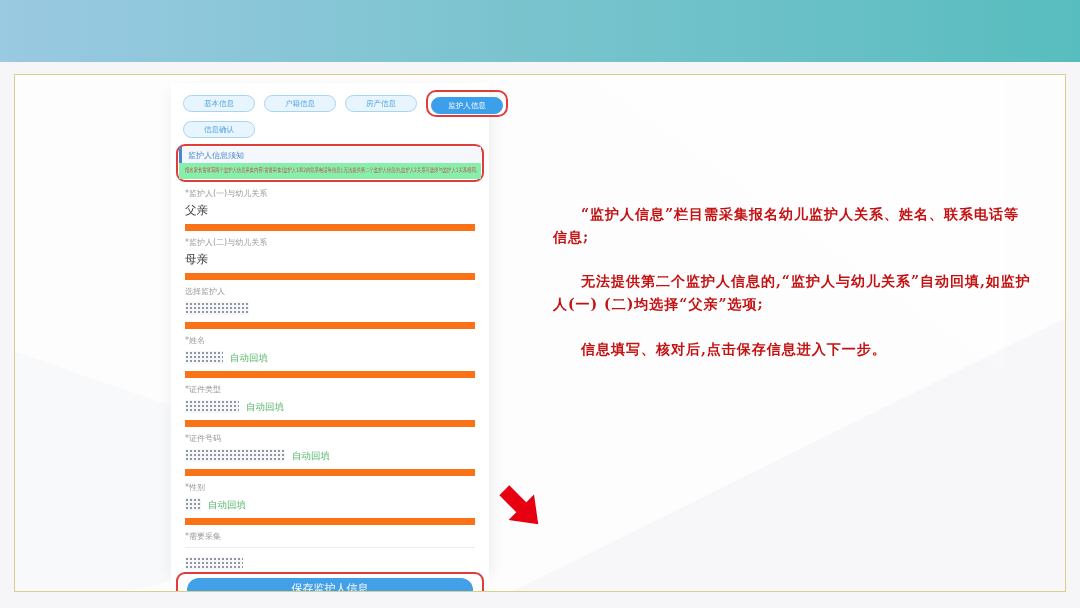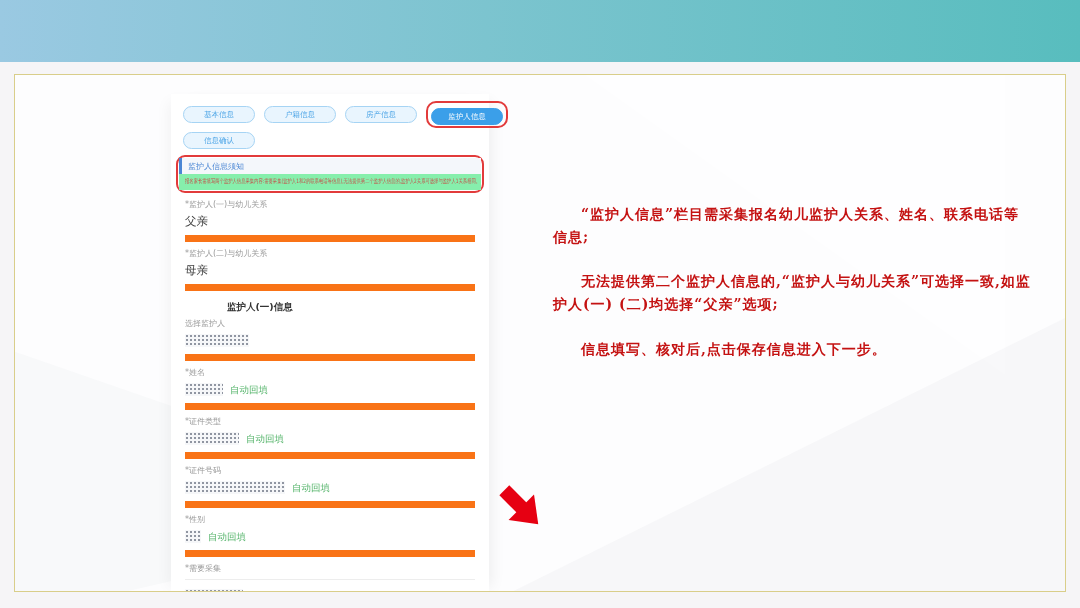--- a/index.html
+++ b/index.html
@@ -15,21 +15,21 @@
     border:1px solid #d9ce8a;background:#fdfdfe;overflow:hidden;}
   .poly{position:absolute;pointer-events:none;}
   .poly.t1{right:-40px;top:180px;width:640px;height:360px;background:rgba(140,145,165,0.055);
     clip-path:polygon(0 100%,100% 12%,100% 100%);}
   .poly.t2{left:-60px;bottom:-40px;width:520px;height:300px;background:rgba(140,145,165,0.04);
     clip-path:polygon(0 0,100% 60%,0 100%);}
   .poly.t3{right:60px;top:0;width:420px;height:300px;background:rgba(255,255,255,0.5);
     clip-path:polygon(0 0,100% 0,100% 100%);}
 
   
-  .phone-form{position:absolute;left:156px;top:19px;width:318px;height:501px;background:#ffffff;
+  .phone-form{position:absolute;left:156px;top:8px;width:318px;height:501px;background:#ffffff;
     box-shadow:10px 0 14px -8px rgba(0,0,0,0.07),-10px 0 14px -8px rgba(0,0,0,0.05);
     display:flex;flex-direction:column;}
 
   .tabs{display:flex;align-items:center;gap:9px;padding:7px 0 0 12px;}
   .tabs.row2{padding-top:4px;}
   .pill{display:inline-block;min-width:58px;padding:0 6px;height:15px;line-height:15px;text-align:center;
     font-size:7.5px;color:#4ba4e6;background:#e9f5fe;border:1px solid #a6d4f4;border-radius:9px;white-space:nowrap;}
   .pill.active{background:#3b9fe9;border-color:#3b9fe9;color:#fff;}
   .hl-wrap{display:inline-block;border:2px solid #e23b3b;border-radius:10px;padding:1px 3px;background:transparent;}
 
@@ -96,21 +96,20 @@
         <div class="field">
           <div class="flabel">*监护人(一)与幼儿关系</div>
           <div class="fvalue"><span>父亲</span></div>
         </div>
 
         <div class="field">
           <div class="flabel">*监护人(二)与幼儿关系</div>
           <div class="fvalue"><span>母亲</span></div>
         </div>
 
-        <div class="section-title">监护人(一)信息</div>
 
         <div class="field">
           <div class="flabel">选择监护人</div>
           <div class="fvalue"><span class="mosaic w-select"></span></div>
         </div>
 
         <div class="field">
           <div class="flabel">*姓名</div>
           <div class="fvalue"><span class="mosaic w-name"></span><span class="autofill">自动回填</span></div>
         </div>
@@ -137,21 +136,21 @@
         </div>
       </div>
 
       <div class="hl-box btn-hl">
         <div class="save-btn">保存监护人信息</div>
       </div>
     </div>
 
     <div class="annotations">
       <p>“监护人信息”栏目需采集报名幼儿监护人关系、姓名、联系电话等信息;</p>
-      <p>无法提供第二个监护人信息的,“监护人与幼儿关系”可选择一致,如监护人(一) (二)均选择“父亲”选项;</p>
+      <p>无法提供第二个监护人信息的,“监护人与幼儿关系”自动回填,如监护人(一) (二)均选择“父亲”选项;</p>
       <p>信息填写、核对后,点击保存信息进入下一步。</p>
     </div>
 
     <svg class="arrow" viewBox="0 0 58 54" xmlns="http://www.w3.org/2000/svg">
       <g transform="rotate(-45 29 27)">
         <rect x="22" y="2" width="14" height="26" fill="#e60012"></rect>
         <polygon points="11,26 47,26 29,50" fill="#e60012"></polygon>
       </g>
     </svg>
   </div>

